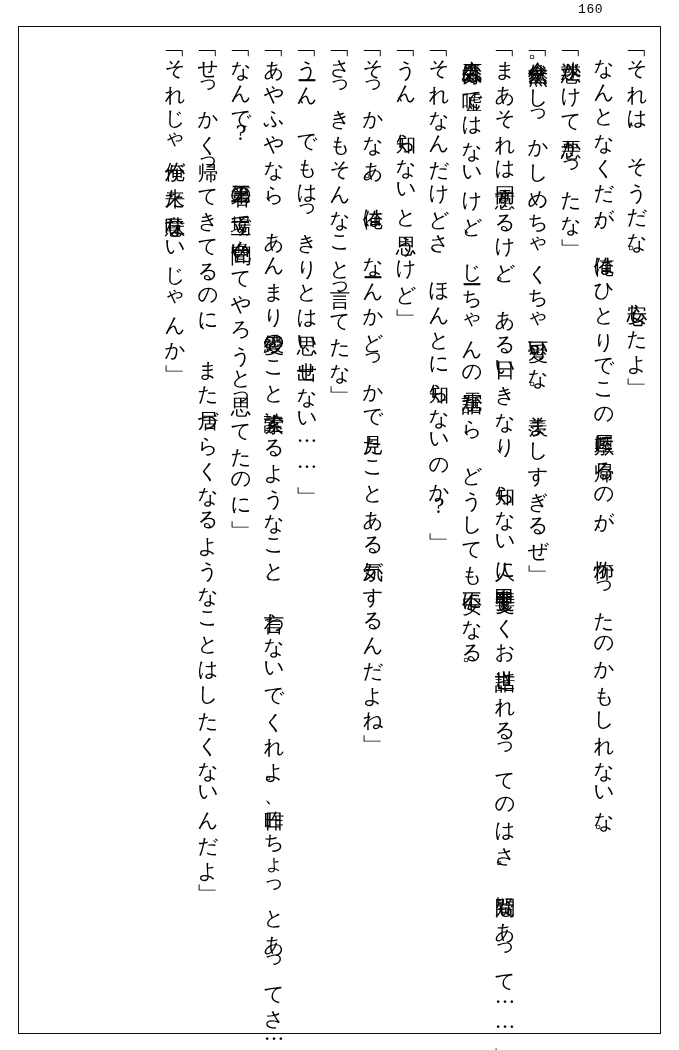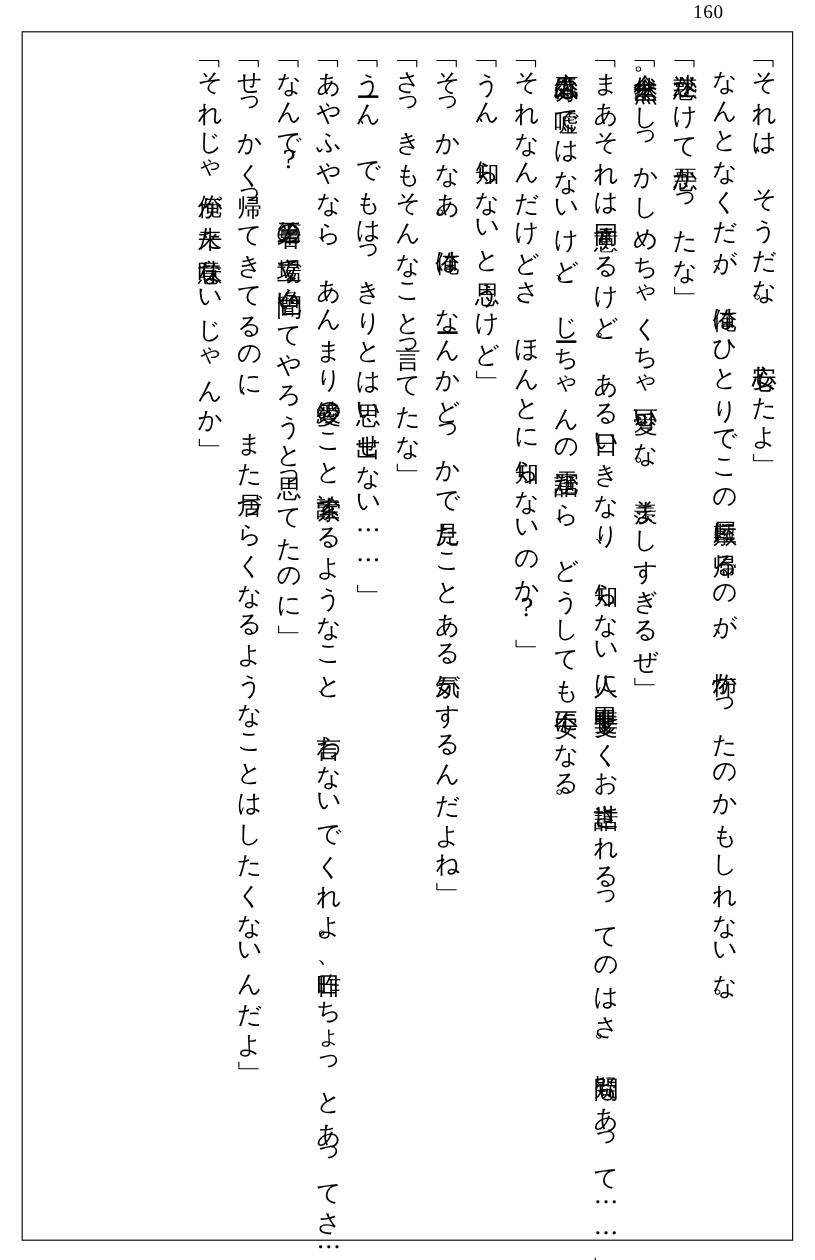--- a/index.html
+++ b/index.html
@@ -15,24 +15,24 @@
     width: 679px;
     height: 1050px;
     background: #ffffff;
     overflow: hidden;
     box-sizing: border-box;
   }
   .page-number {
     position: absolute;
     top: 2px;
     right: 76px;
-    font-size: 16px;
+    font-size: 13px;
     color: #000;
     letter-spacing: 0.5px;
-    font-family: Liberation Serif, serif;
+    font-family: Liberation Mono, monospace;
   }
   .frame {
     position: absolute;
     left: 18px;
     top: 26px;
     width: 643px;
     height: 1008px;
     border: 1.5px solid #111;
     box-sizing: border-box;
   }

